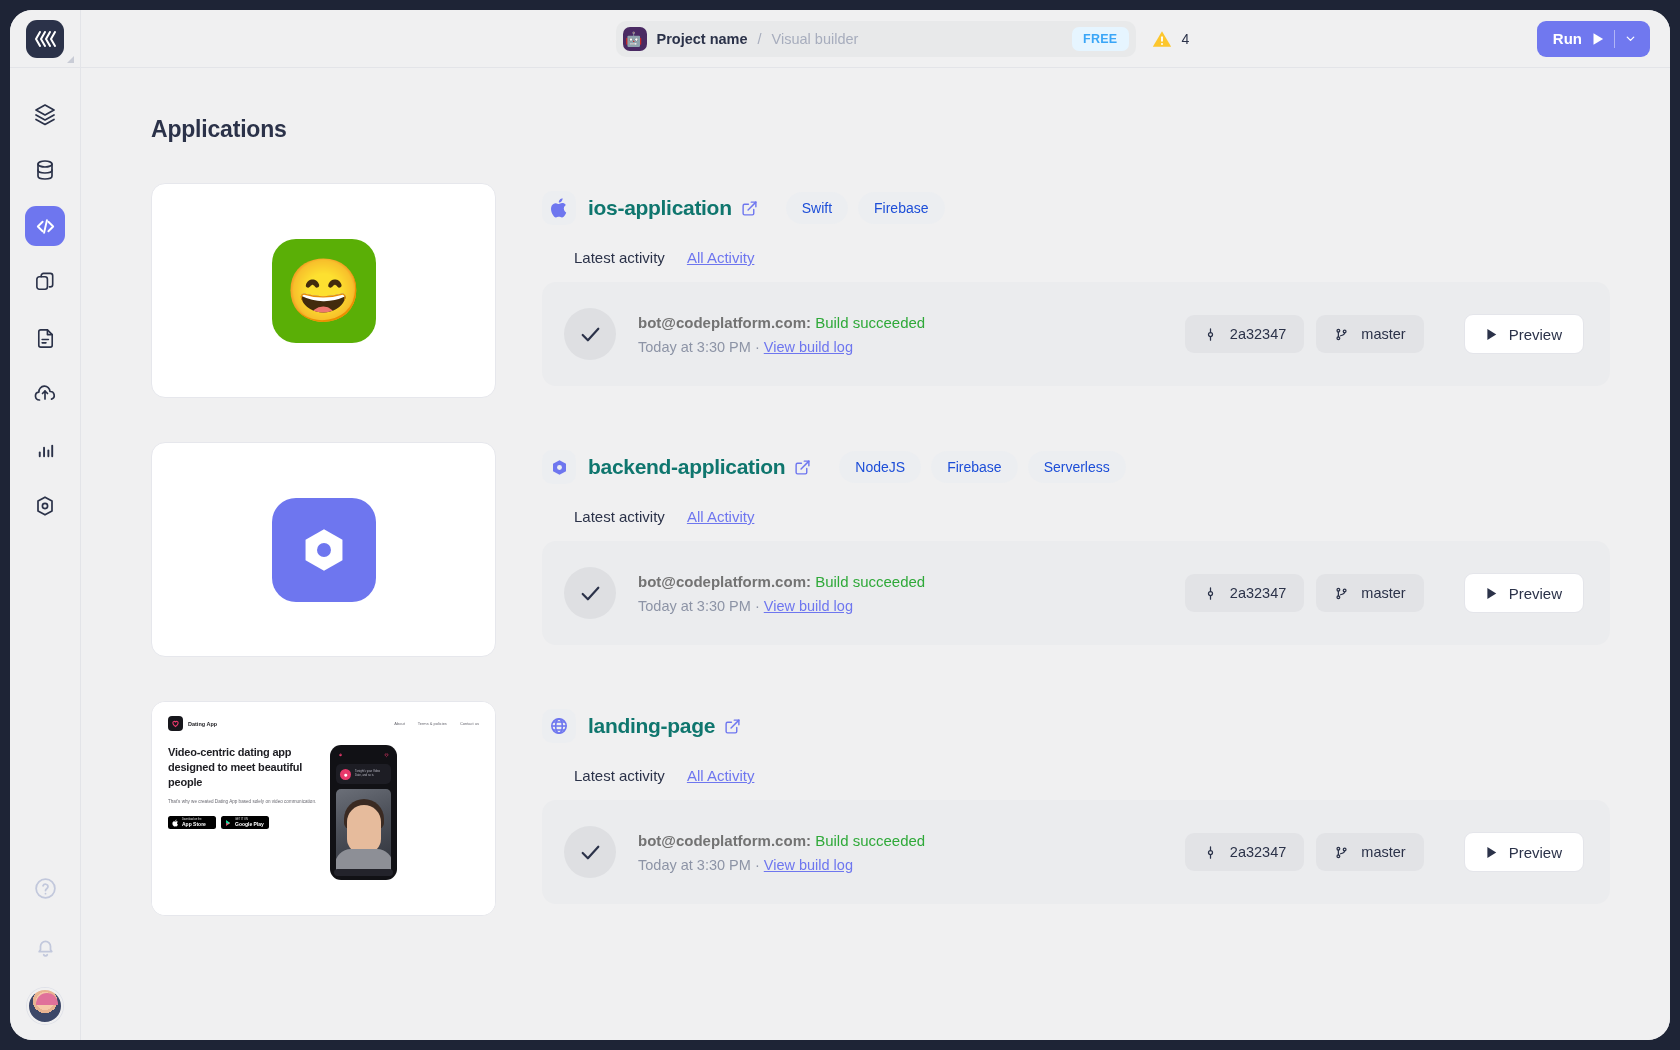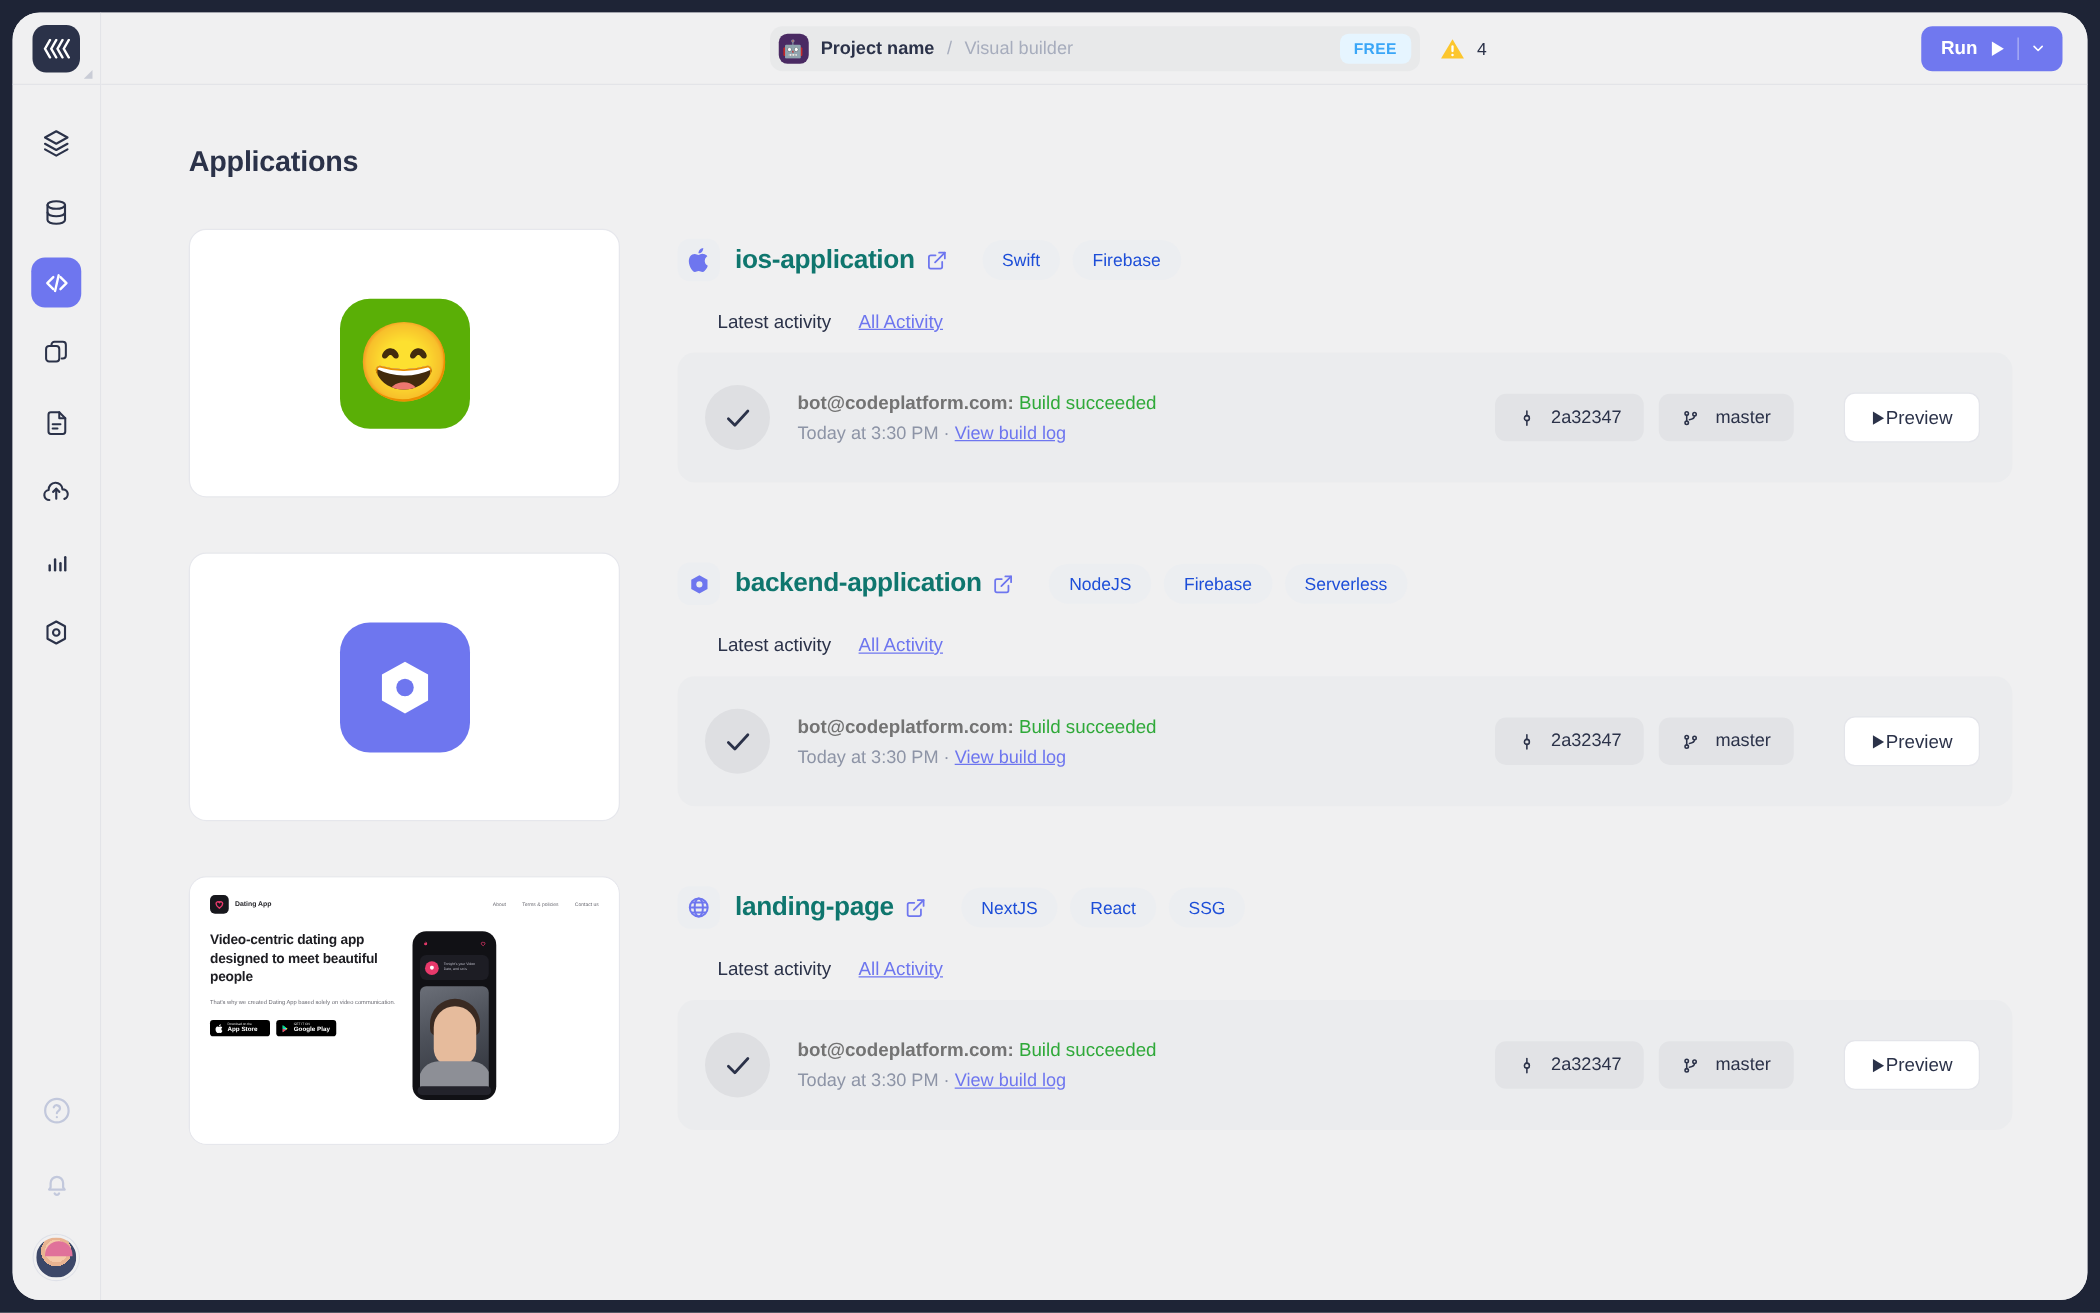--- a/index.html
+++ b/index.html
@@ -240,21 +240,21 @@
   .act-link { color: #6e76ef; text-decoration: underline; cursor: pointer; }
   .meta-group { margin-left: auto; display: flex; align-items: center; gap: 12px; }
   .meta-pill {
     background: #e2e3e6; border-radius: 9px;
     height: 38px; display: flex; align-items: center; gap: 12px;
     padding: 0 18px; font-size: 14.5px; color: #2b3249;
   }
   .preview-btn {
     margin-left: 28px;
     background: #fff; border: 1px solid #e4e5ea; border-radius: 9px;
-    height: 40px; display: flex; align-items: center; 
+    height: 40px; display: flex; align-items: center; gap: 11px;
     padding: 0 21px; font-size: 15px; color: #2b3249; font-weight: 500;
     cursor: pointer;
   }
 </style>
 </head>
 <body>
 
 <div class="frame">
 
   <div class="sidebar">
@@ -633,25 +633,20 @@
                   </svg>
                 </div>
                 <span class="app-name">landing-page</span>
                 <span class="ext-link">
                   <svg width="17" height="17" viewBox="0 0 24 24" fill="none" stroke="currentColor" stroke-width="2" stroke-linecap="round" stroke-linejoin="round">
                       <path d="M18 13.5V19a2 2 0 0 1-2 2H5a2 2 0 0 1-2-2V8a2 2 0 0 1 2-2h5.5"></path>
                       <polyline points="14.5 3 21 3 21 9.5"></polyline>
                       <line x1="10" y1="14" x2="21" y2="3"></line>
                     </svg>
                 </span>
-                <div class="tags">
-                  <span class="tag">NextJS</span>
-                  <span class="tag">React</span>
-                  <span class="tag">SSG</span>
-                </div>
               </div>
 
               <div class="activity-head">
                 <span class="activity-label">Latest activity</span>
                 <span class="all-activity">All Activity</span>
               </div>
 
               <div class="activity-card">
                 <div class="status-circle">
                   <svg width="25" height="25" viewBox="0 0 24 24" fill="none" stroke="#2b3249" stroke-width="2.1" stroke-linecap="round" stroke-linejoin="round">

